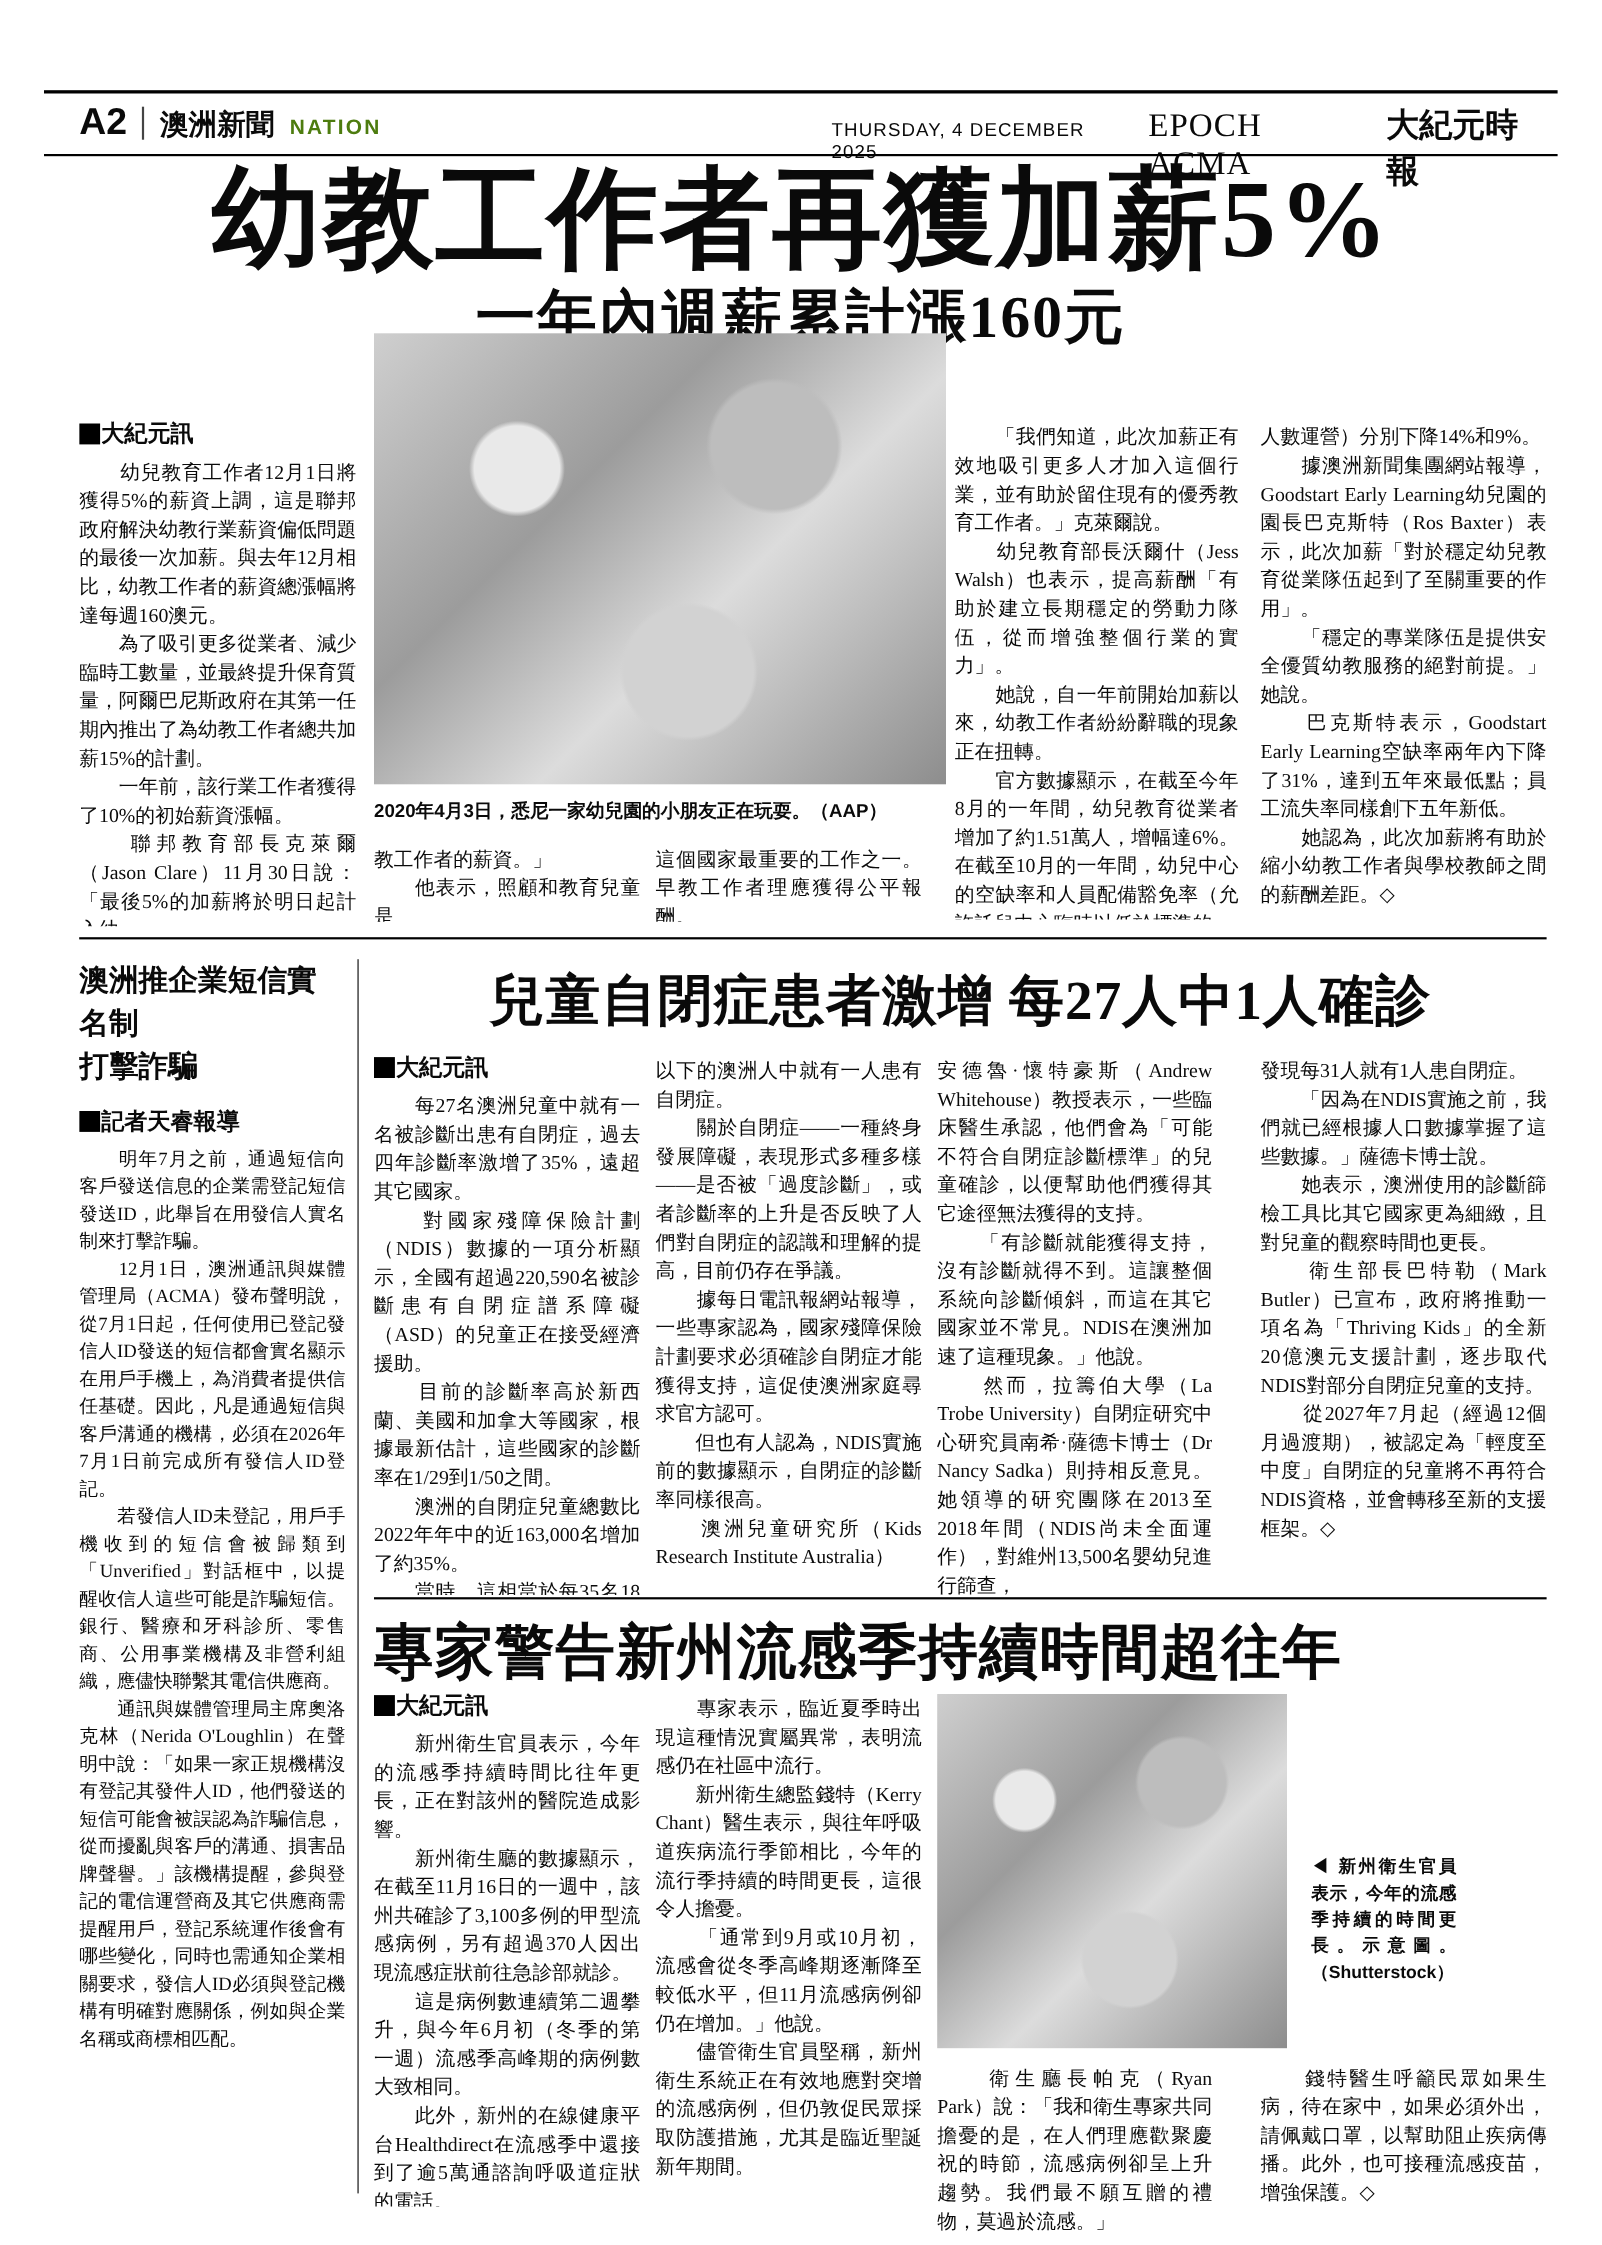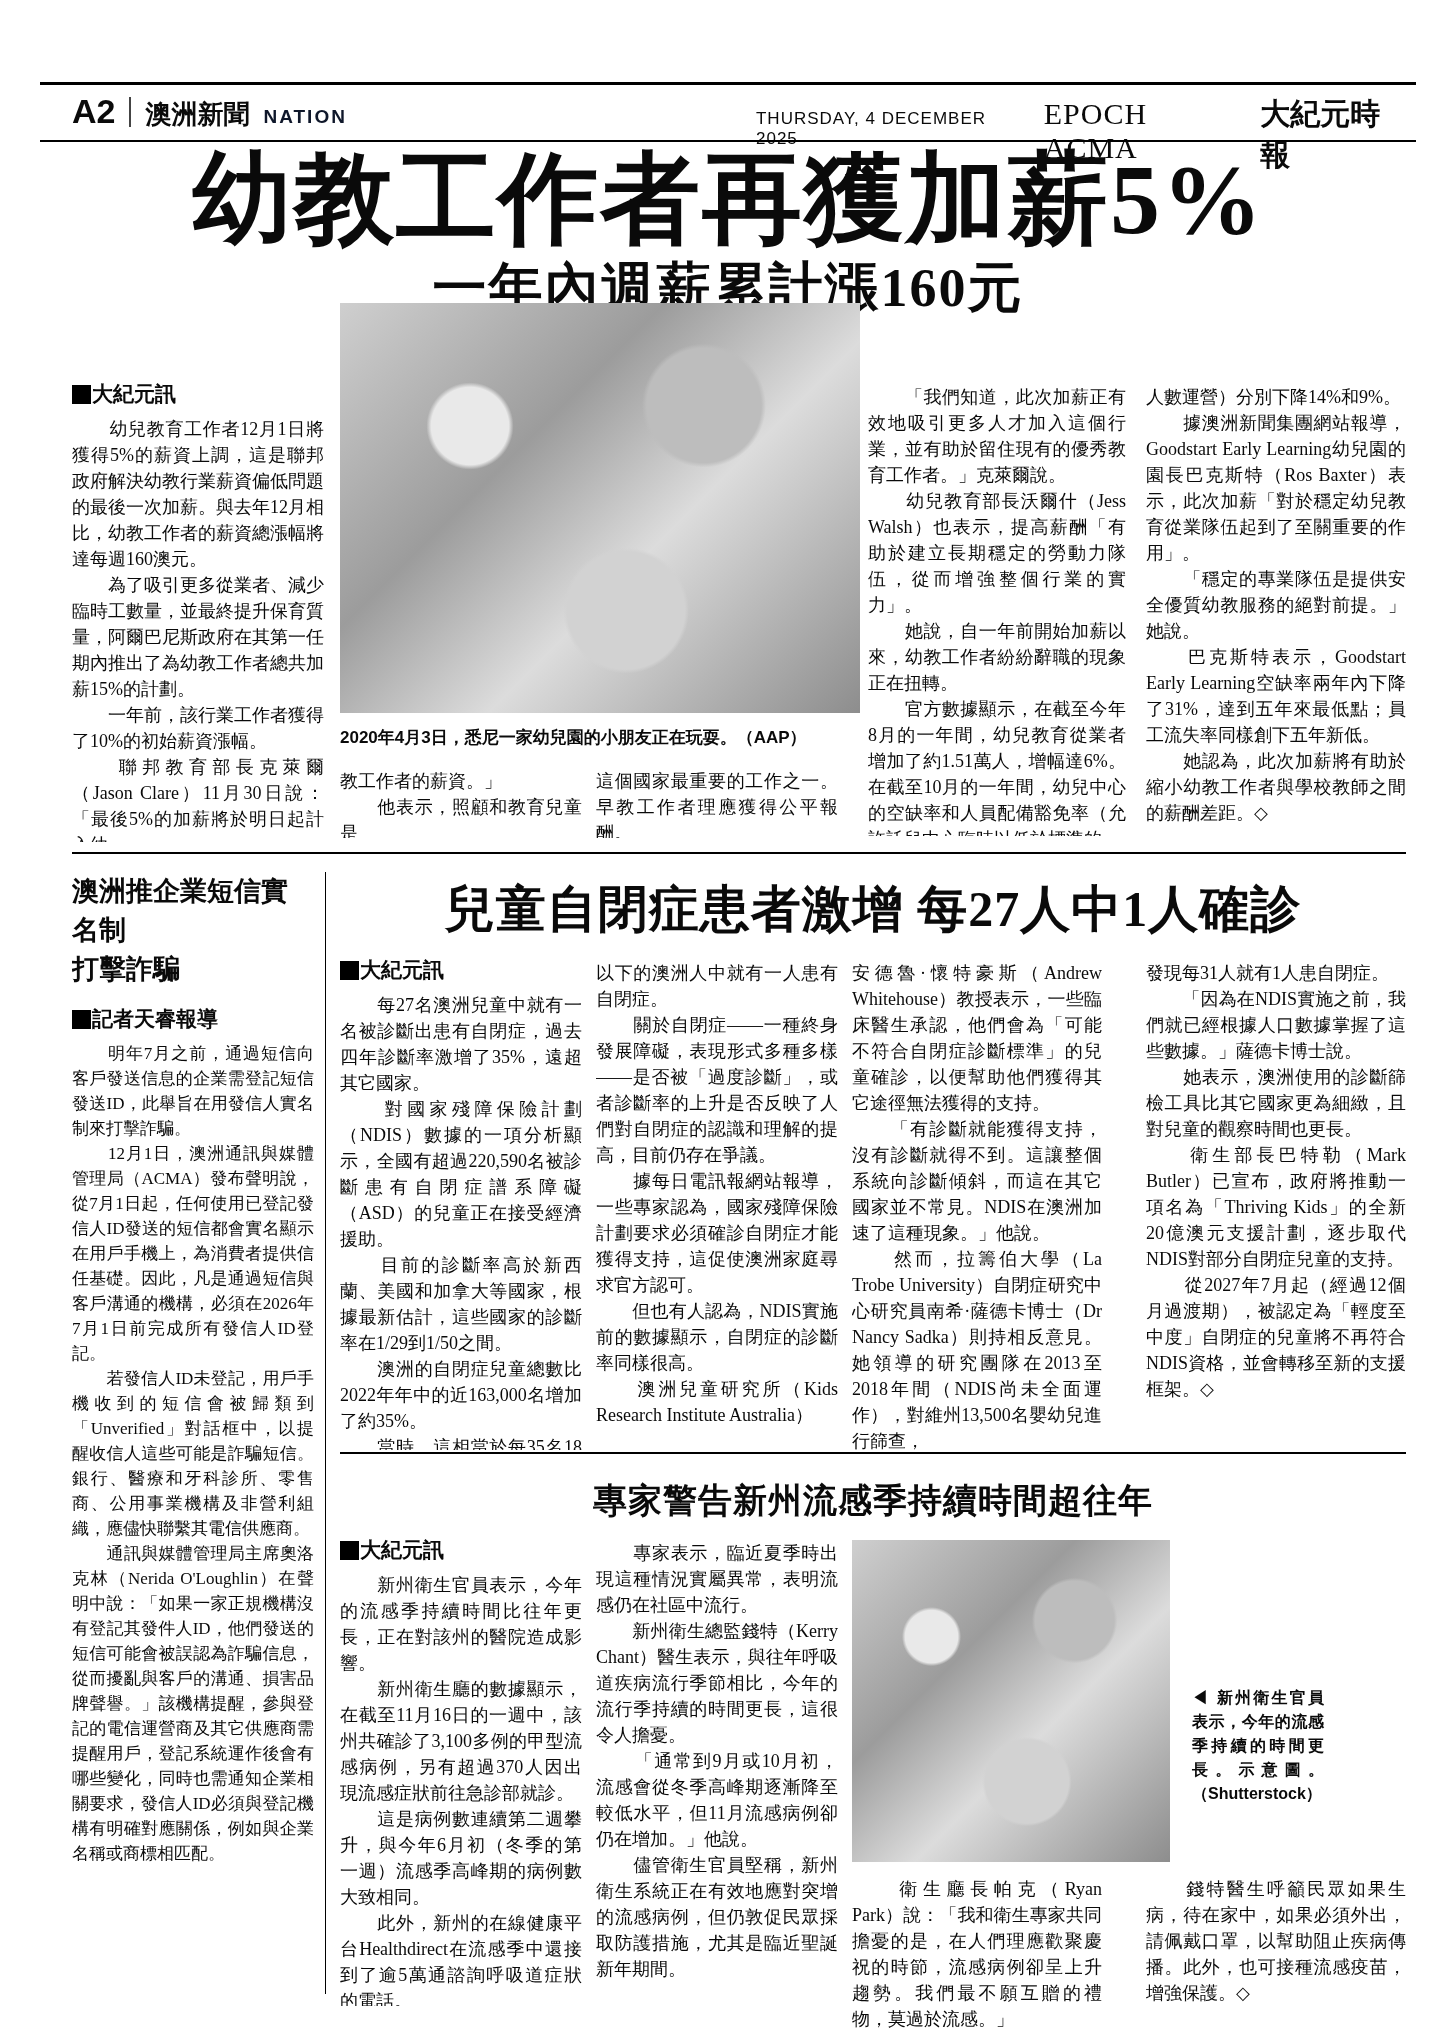--- a/index.html
+++ b/index.html
@@ -5,30 +5,30 @@
   html,body{margin:0;padding:0;}
   body{width:1456px;height:2041px;position:relative;background:#ffffff;color:#0a0a0a;
        font-family:"Liberation Serif","DejaVu Serif",serif;}
   .abs{position:absolute;}
   .rule{position:absolute;background:#000;}
   
   .hdr-left{display:flex;align-items:baseline;gap:14px;}
   .pageno{font-family:"Liberation Sans","DejaVu Sans",sans-serif;font-weight:bold;font-size:34px;}
   .hdr-bar{width:2px;height:30px;background:#444;align-self:center;}
   .section-zh{font-weight:bold;font-size:26px;font-family:"Liberation Sans",sans-serif;}
-  .section-en{font-family:"Liberation Sans",sans-serif;font-weight:bold;font-size:19px;color:#0f172a;letter-spacing:2px;}
+  .section-en{font-family:"Liberation Sans",sans-serif;font-weight:bold;font-size:19px;color:#4d7c0f;letter-spacing:2px;}
   .hdr-right{display:flex;align-items:baseline;gap:18px;justify-content:flex-end;}
   .hdr-date{font-family:"Liberation Sans",sans-serif;font-size:17px;letter-spacing:1px;}
   .masthead-en{font-family:"Liberation Serif",serif;font-size:30px;letter-spacing:1px;}
   .masthead-zh{font-weight:bold;font-size:30px;}
   
   .h-main{font-weight:900;text-align:center;font-size:100px;letter-spacing:2px;line-height:1.0;}
   .h-sub{font-weight:900;text-align:center;font-size:54px;letter-spacing:2px;}
   .h-a2{font-weight:900;text-align:center;font-size:50px;letter-spacing:1px;}
-  .h-a3{font-weight:900;text-align:center;font-size:34px;letter-spacing:1px;margin-top:12px;}
+  .h-a3{font-weight:900;text-align:left;font-size:54px;letter-spacing:1px;}
   .h-side{font-family:"Liberation Sans",sans-serif;font-weight:900;font-size:27px;line-height:39px;}
   .h-side .para{margin:0;}
   
   .kicker{display:flex;align-items:center;gap:1px;font-family:"Liberation Sans",sans-serif;
           font-weight:bold;font-size:21px;margin-bottom:8px;}
   .kick-sq{width:19px;height:19px;background:#000;display:inline-block;}
   
   .coltext{font-size:18px;line-height:26px;text-align:justify;overflow:hidden;}
   .coltext .para{margin:0;}
   .side-text{font-size:17px;line-height:25px;}

